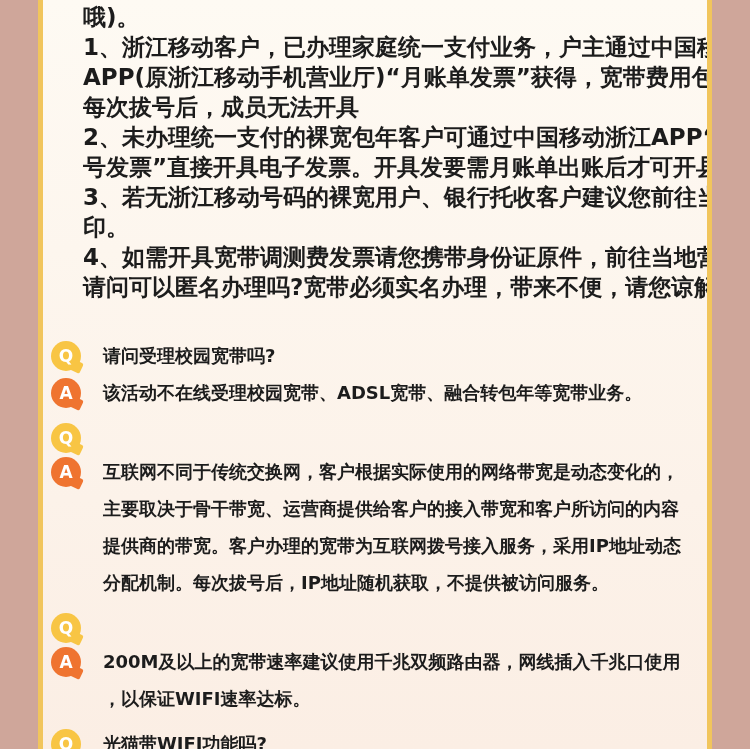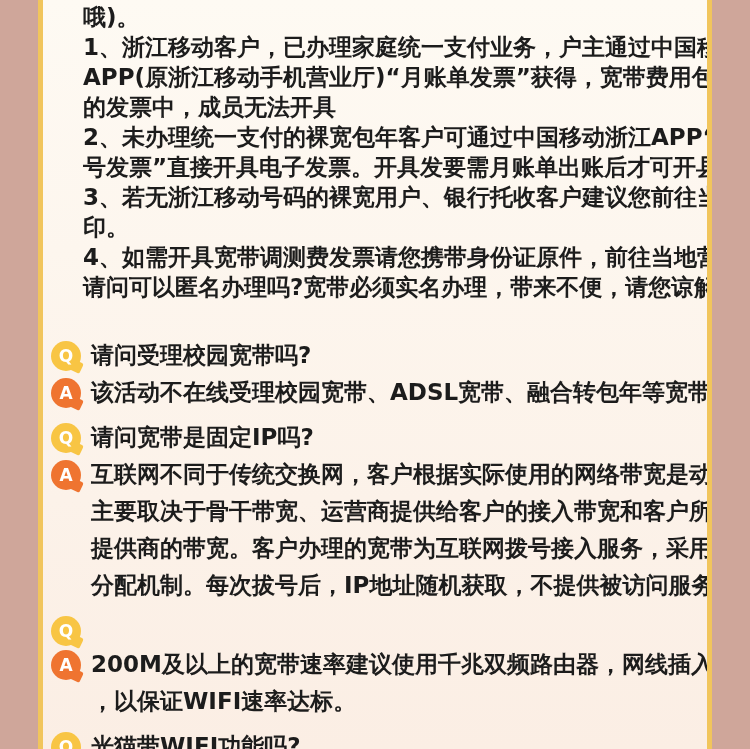--- a/index.html
+++ b/index.html
@@ -57,38 +57,39 @@
     width:11px; height:11px; border-radius:2px;
     transform:rotate(25deg);
     background:inherit; z-index:-1;
   }
   .badge { z-index:0; }
   .badge.q { background:var(--q-badge); }
   .badge.a { background:var(--a-badge); }
 
   .qa-text {
     color:var(--text-color);
-    font-size:23px; font-weight:700; line-height:37px;
+    font-size:18px; font-weight:700; line-height:37px;
     white-space:nowrap;
+    margin-left:12px;
   }
 </style>
 </head>
 <body>
 
 <div class="page">
   <div class="stripe left"></div>
   <div class="stripe right"></div>
 
   <div class="content">
 
     <div class="notice">
       <div class="line">哦)。</div>
       <div class="line">1、浙江移动客户，已办理家庭统一支付业务，户主通过中国移动浙江</div>
       <div class="line">APP(原浙江移动手机营业厅)“月账单发票”获得，宽带费用包含在户主</div>
-      <div class="line">的发票中，成员无法开具</div>
+      <div class="line">每次拔号后，成员无法开具</div>
       <div class="line">2、未办理统一支付的裸宽包年客户可通过中国移动浙江APP“选择宽带账</div>
       <div class="line">号发票”直接开具电子发票。开具发要需月账单出账后才可开县。</div>
       <div class="line">3、若无浙江移动号码的裸宽用户、银行托收客户建议您前往当地营业厅打</div>
       <div class="line">印。</div>
       <div class="line">4、如需开具宽带调测费发票请您携带身份证原件，前往当地营业厅打印。</div>
       <div class="line">请问可以匿名办理吗?宽带必须实名办理，带来不便，请您谅解。</div>
     </div>
 
     <div class="faq">
 
@@ -101,21 +102,20 @@
           <span class="badge a">A</span>
           <div class="qa-text">
             <div>该活动不在线受理校园宽带、ADSL宽带、融合转包年等宽带业务。</div>
           </div>
         </div>
       </div>
 
       <div class="qa-item">
         <div class="row">
           <span class="badge q">Q</span>
-          <div class="qa-text">请问宽带是固定IP吗?</div>
         </div>
         <div class="row">
           <span class="badge a">A</span>
           <div class="qa-text">
             <div>互联网不同于传统交换网，客户根据实际使用的网络带宽是动态变化的，</div>
             <div>主要取决于骨干带宽、运营商提供给客户的接入带宽和客户所访问的内容</div>
             <div>提供商的带宽。客户办理的宽带为互联网拨号接入服务，采用IP地址动态</div>
             <div>分配机制。每次拔号后，IP地址随机获取，不提供被访问服务。</div>
           </div>
         </div>

